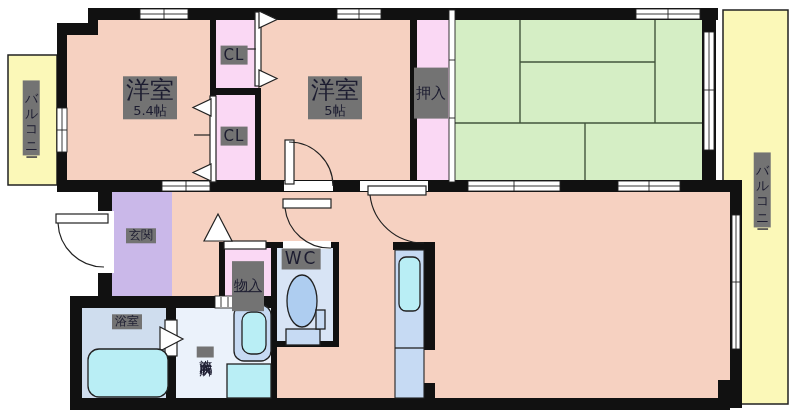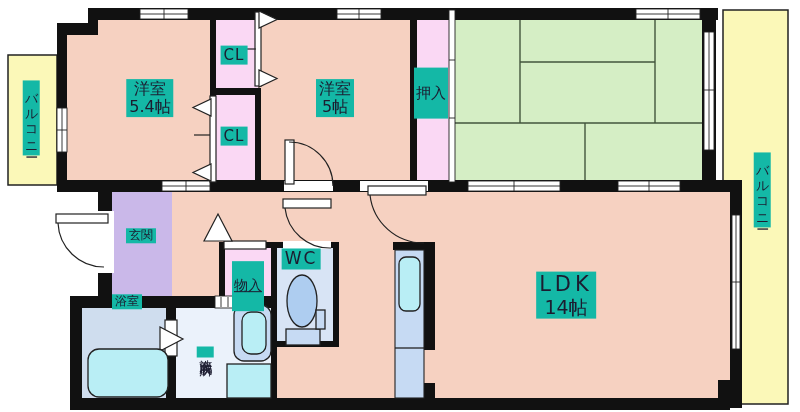--- a/index.html
+++ b/index.html
@@ -1,23 +1,23 @@
 <!DOCTYPE html>
 <html style="--wall: #111111; --room-pink: #f6d1c1; --closet-pink: #fad8f4; --tatami-green: #d5eec5; --balcony-yellow: #fbf8b8; --entry-purple: #cab8e9; --bath-floor: #cfddee; --wc-floor: #d8e4f5; --washroom-floor: #ebf2fb; --fixture-blue: #c6daf3; --water-cyan: #b9eef5; --toilet-blue: #aecdf0; --line-dark: #222222; --tatami-line: #42553c;"><head>
 <meta charset="utf-8">
 <style>
   html,body{margin:0;padding:0;background:#ffffff;}
   .stage{position:relative;width:800px;height:412px;background:#fff;overflow:hidden;
          font-family:"DejaVu Sans","Liberation Sans",sans-serif;}
   .stage svg{position:absolute;left:0;top:0;}
-  .lbl{position:absolute;transform:translate(-50%,-50%);background:#14b8a6;
+  .lbl{position:absolute;transform:translate(-50%,-50%);background:#737373;
        color:#1c1c30;text-align:center;line-height:1.12;padding:1px 3px;
        white-space:nowrap;font-weight:500;}
-  .lbl .l1{font-size:16px;}
-  .lbl .l2{font-size:16px;}
+  .lbl .l1{font-size:24px;}
+  .lbl .l2{font-size:13px;}
   .lbl.small{font-size:14px;padding:17px 2px;}
   .lbl.cl{font-size:15px;letter-spacing:1px;}
   .lbl.wc{font-size:17px;letter-spacing:2px;}
   .lbl.mid{font-size:12px;}
   .lbl.vert{writing-mode:vertical-rl;text-orientation:upright;transform:translate(-50%,-50%);
             font-size:13px;letter-spacing:2px;padding:3px 1px;}
   .lbl.ldk .l1{font-size:21px;letter-spacing:4px;}
   .lbl.ldk .l2{font-size:19px;}
 </style>
 </head>
@@ -210,19 +210,15 @@
   <div class="lbl cl" style="left:234px;top:136px;">CL</div>
   <div class="lbl" style="left:335px;top:98px;">
     <div class="l1">洋室</div>
     <div class="l2">5帖</div>
   </div>
   <div class="lbl small" style="left:431px;top:93px;font-size:15px;">押入</div>
   <div class="lbl vert" style="left:762px;top:190px;">バルコニー</div>
   <div class="lbl mid" style="left:141px;top:236px;">玄関</div>
   <div class="lbl small" style="left:248px;top:286px;text-decoration:underline;">物入</div>
   <div class="lbl wc" style="left:301px;top:259px;">WC</div>
-  <div class="lbl mid" style="left:127px;top:302px;">浴室</div>
+  <div class="lbl mid" style="left:127px;top:322px;">浴室</div>
   <div class="lbl vert" style="left:205px;top:352px;letter-spacing:1px;">洗面脱衣所</div>
-  <div class="lbl ldk" style="left:566px;top:295px;">
-    <div class="l1">LDK</div>
-    <div class="l2">14帖</div>
-  </div>
 </div>
 
 </body></html>

